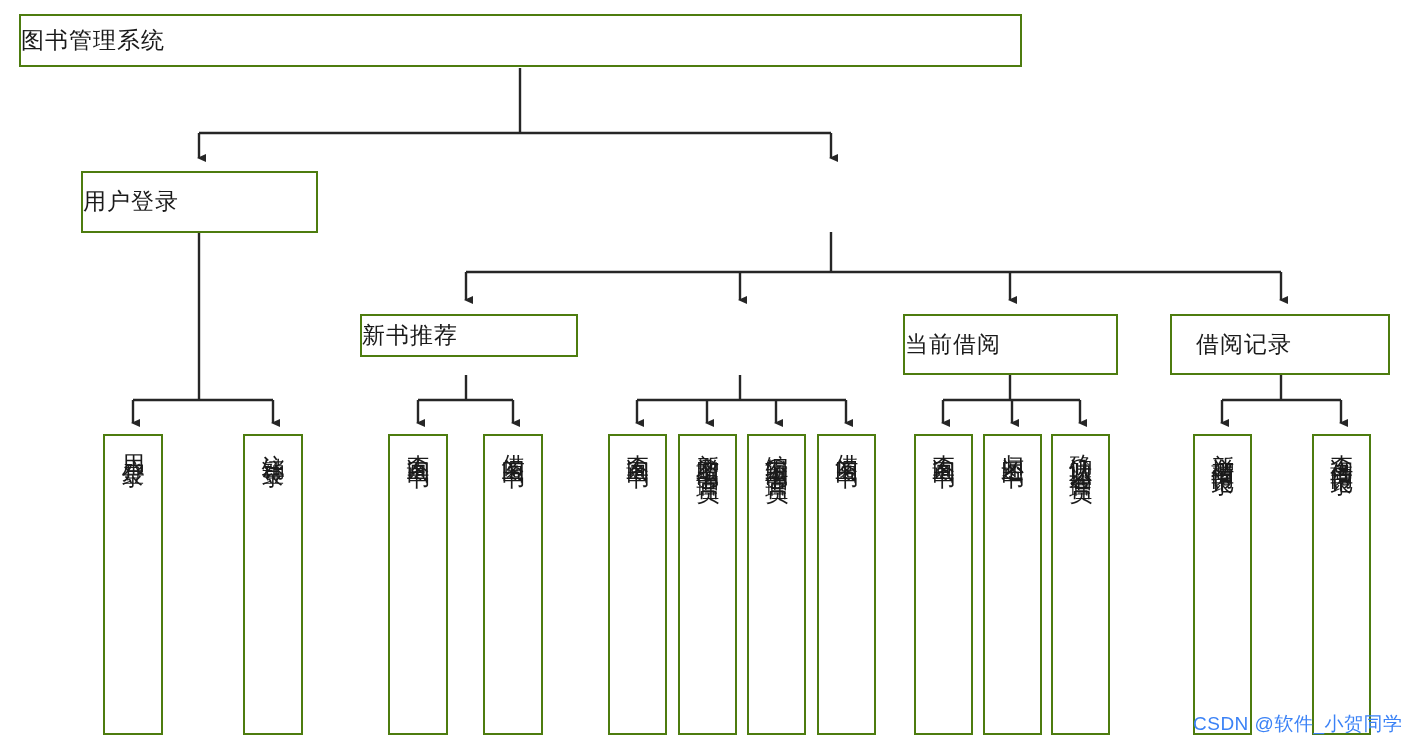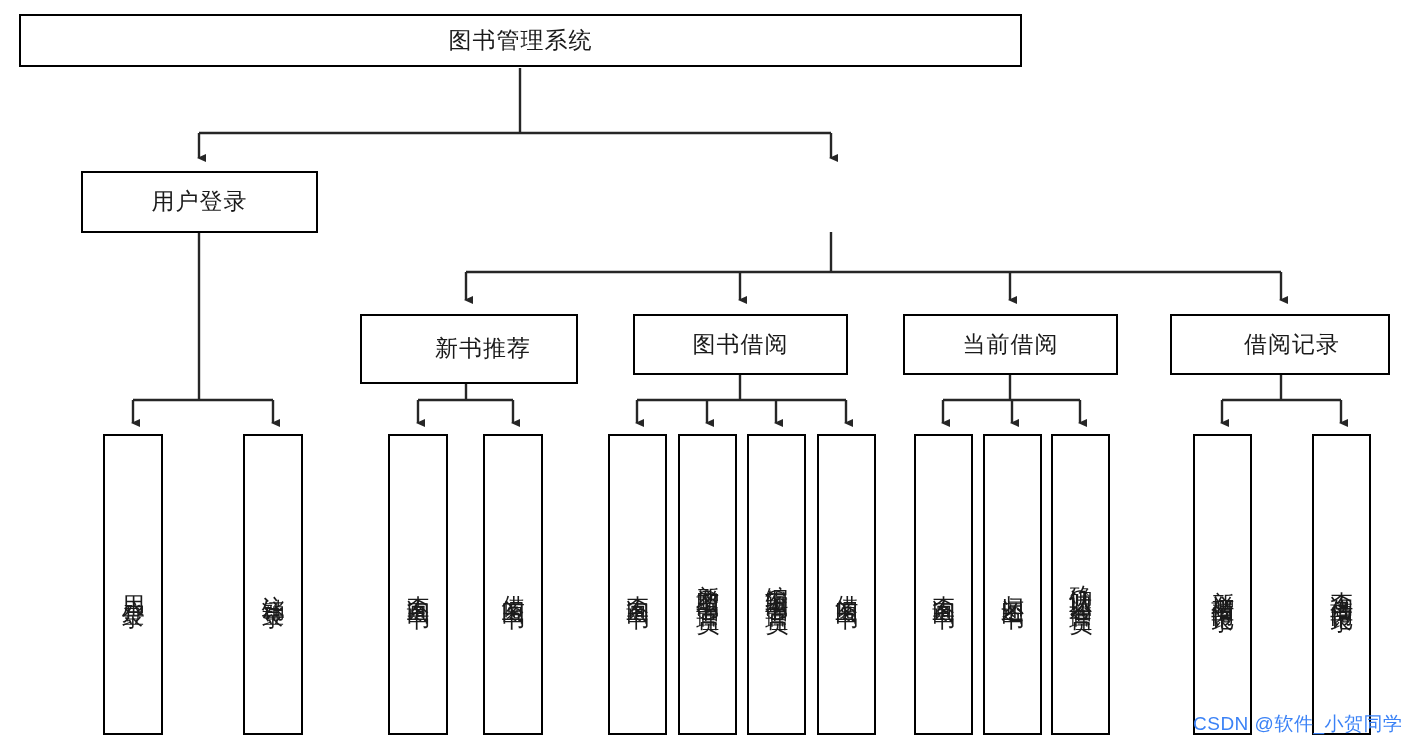--- a/index.html
+++ b/index.html
@@ -13,25 +13,25 @@
   #canvas {
     position: relative;
     width: 1405px;
     height: 747px;
     background: #ffffff;
     overflow: hidden;
   }
   .node {
     position: absolute;
     box-sizing: border-box;
-    border: 2px solid #000000;
+    border: 2px solid #4d7c0f;
     background: #ffffff;
     display: flex;
     align-items: center;
-    justify-content: center;
+    justify-content: flex-start;
     color: #1a1a1a;
   }
   .node.h {
     font-size: 23px;
     line-height: 1.2;
     letter-spacing: 1px;
     white-space: nowrap;
   }
   .node.v {
     writing-mode: vertical-rl;
@@ -120,25 +120,22 @@
   </svg>
 
   <div class="node h" style="left:19px; top:14px; width:1003px; height:53px;">
     <span>图书管理系统</span>
   </div>
 
   <div class="node h" style="left:81px; top:171px; width:237px; height:62px;">
     <span>用户登录</span>
   </div>
 
-  <div class="node h" style="left:360px; top:314px; width:218px; height:70px;padding-left:28px;">
+  <div class="node h" style="left:360px; top:314px; width:218px; height:43px;">
     <span>新书推荐</span>
-  </div>
-  <div class="node h" style="left:633px; top:314px; width:215px; height:61px;">
-    <span>图书借阅</span>
   </div>
   <div class="node h" style="left:903px; top:314px; width:215px; height:61px;">
     <span>当前借阅</span>
   </div>
   <div class="node h" style="left:1170px; top:314px; width:220px; height:61px;padding-left:24px;">
     <span>借阅记录</span>
   </div>
 
   <div class="node v" style="left:103px; top:434px; width:60px; height:301px;">
     <span class="vtext">用户登录</span>

